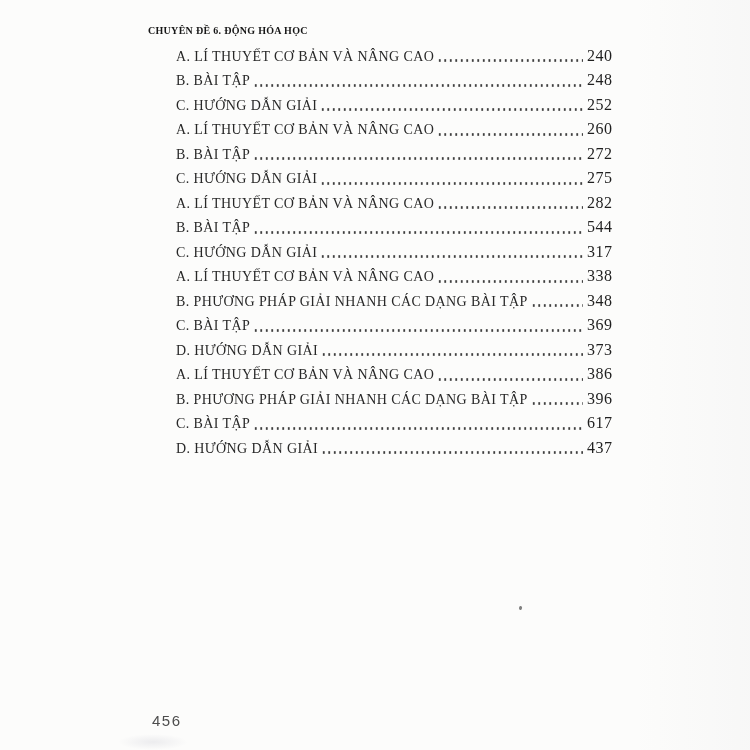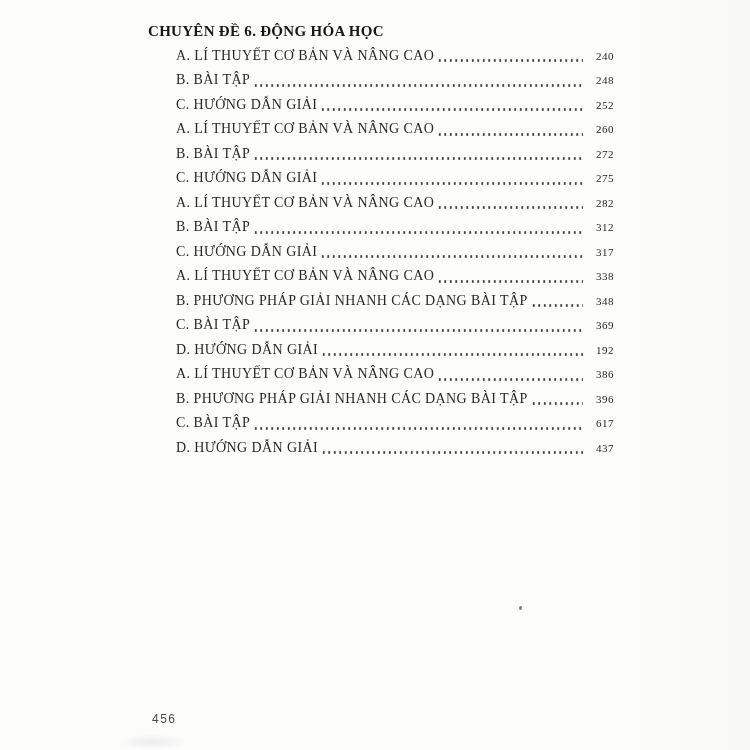--- a/index.html
+++ b/index.html
@@ -34,21 +34,21 @@
     transform: rotate(18deg);
     opacity: 0.85;
   }
   .toc {
     position: absolute;
     top: 19px; left: 148px;
     width: 466px;
   }
   .toc-section-title {
     font-weight: bold;
-    font-size: 15px;
+    font-size: 10px;
     letter-spacing: 0.3px;
     color: #171717;
     height: 24.5px; line-height: 24.5px;
     margin-top: 5px;
     white-space: nowrap;
   }
   .toc-section:first-child .toc-section-title { margin-top: 0; }
   .toc-row {
     display: flex;
     align-items: baseline;
@@ -65,30 +65,30 @@
     height: 3px;
     margin: 0 4px 6px 3px;
     background-image: radial-gradient(circle, #3f3f3f 1.05px, rgba(0,0,0,0) 1.35px);
     background-size: 5.5px 3px;
     background-repeat: repeat-x;
     background-position: left center;
   }
   .toc-page {
     flex: 0 0 auto;
     min-width: 27px;
-    text-align: right;
-    font-size: 11px;
+    text-align: left;
+    font-size: 16px;
     letter-spacing: 0.5px;
     color: #1f1f1f;
   }
   .footer-page-number {
     position: absolute;
     left: 152px; top: 712px;
     font-family: "Liberation Sans", "DejaVu Sans", sans-serif;
-    font-size: 12px;
+    font-size: 15px;
     letter-spacing: 1.5px;
     color: #4d4d4d;
   }
 </style>
 </head>
 <body>
 
 <div class="page">
   <div class="scan-shade-right"></div>
   <div class="corner-smudge"></div>
@@ -144,21 +144,21 @@
     <div class="toc-section-items">
   <div class="toc-row">
     <span class="toc-label">A. LÍ THUYẾT CƠ BẢN VÀ NÂNG CAO</span>
     <span class="toc-dots"></span>
     <span class="toc-page">282</span>
   </div>
 
   <div class="toc-row">
     <span class="toc-label">B. BÀI TẬP</span>
     <span class="toc-dots"></span>
-    <span class="toc-page">312</span>
+    <span class="toc-page">544</span>
   </div>
 
   <div class="toc-row">
     <span class="toc-label">C. HƯỚNG DẪN GIẢI</span>
     <span class="toc-dots"></span>
     <span class="toc-page">317</span>
   </div>
 </div>
   </div>
 
@@ -178,21 +178,21 @@
 
   <div class="toc-row">
     <span class="toc-label">C. BÀI TẬP</span>
     <span class="toc-dots"></span>
     <span class="toc-page">369</span>
   </div>
 
   <div class="toc-row">
     <span class="toc-label">D. HƯỚNG DẪN GIẢI</span>
     <span class="toc-dots"></span>
-    <span class="toc-page">192</span>
+    <span class="toc-page">373</span>
   </div>
 </div>
   </div>
 
   <div class="toc-section">
     <div class="toc-section-items">
   <div class="toc-row">
     <span class="toc-label">A. LÍ THUYẾT CƠ BẢN VÀ NÂNG CAO</span>
     <span class="toc-dots"></span>
     <span class="toc-page">386</span>

